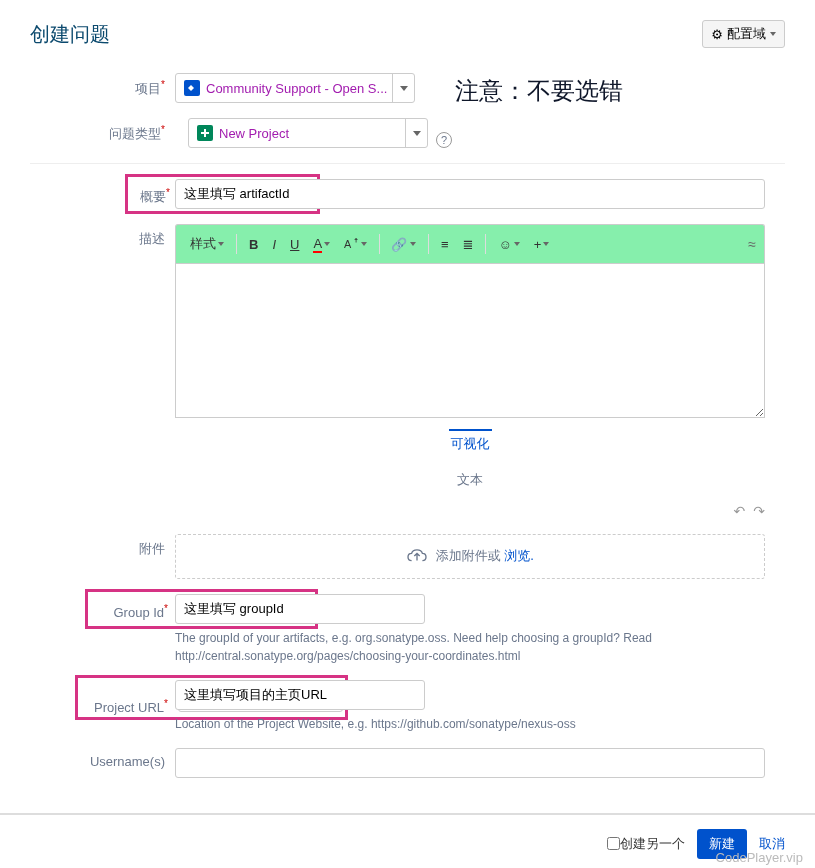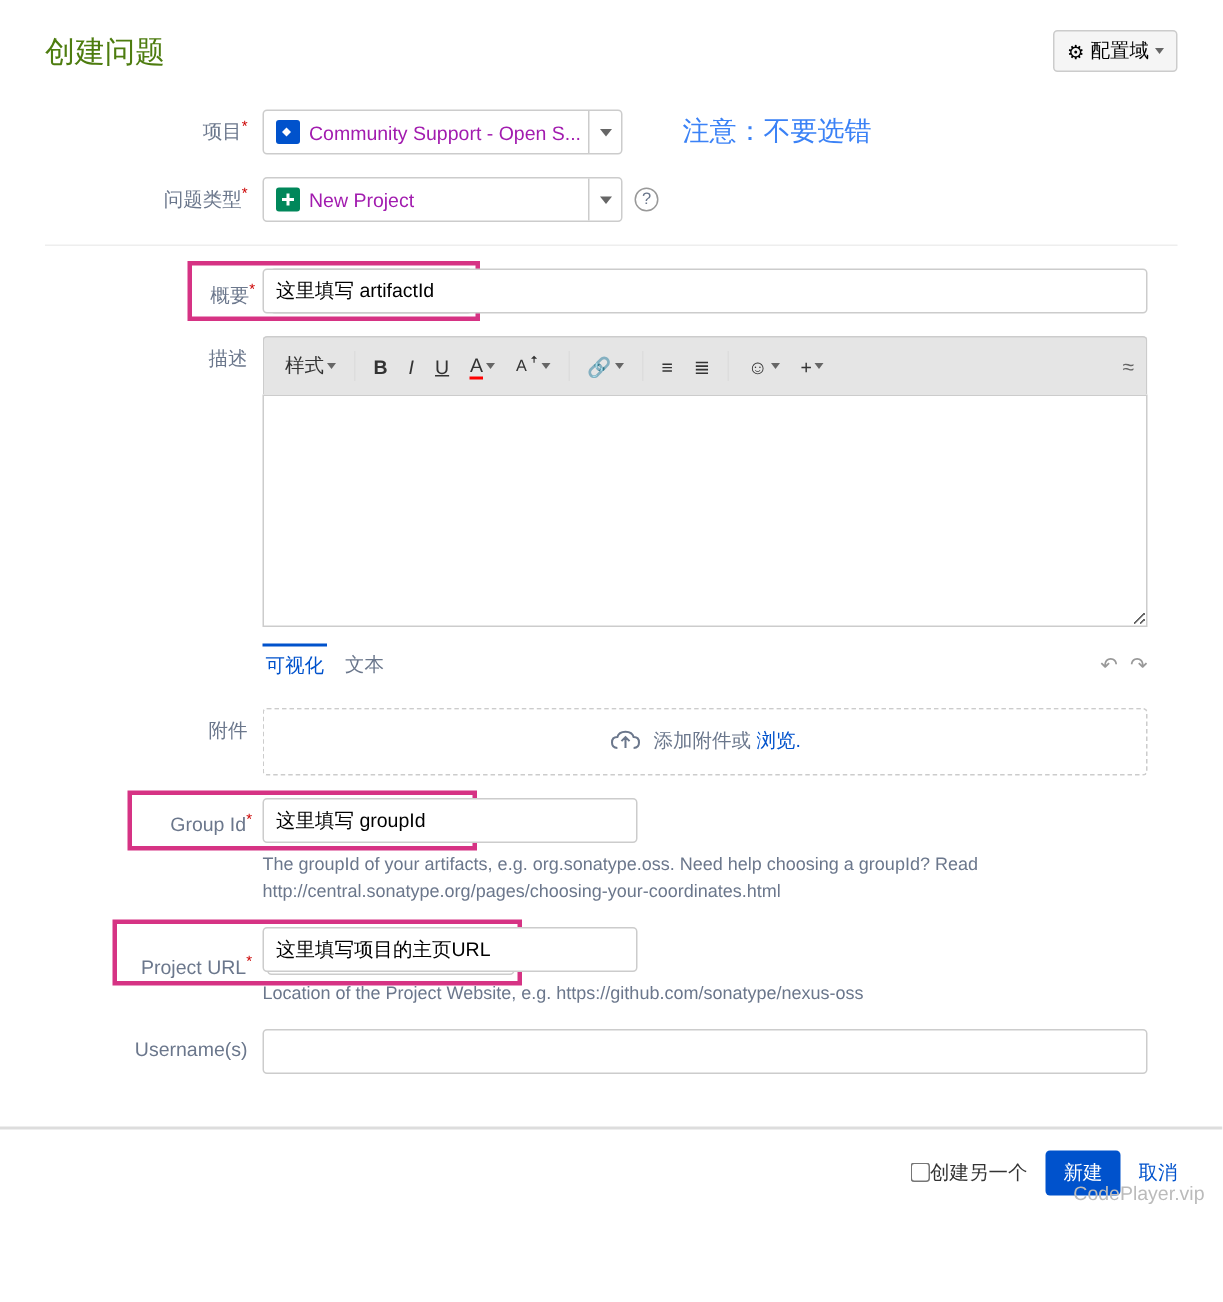--- a/index.html
+++ b/index.html
@@ -1,45 +1,45 @@
 <!DOCTYPE html>
 <html><head>
   <meta charset="utf-8">
   <style>
     * { box-sizing: border-box; margin: 0; padding: 0; }
     body { font-family: -apple-system, Arial, sans-serif; font-size: 14px; color: #333; background: #fff; width: 815px; position: relative; }
     .dialog { padding: 20px 30px; border-bottom: 1px solid #ddd; }
     .dialog-header { display: flex; justify-content: space-between; align-items: center; margin-bottom: 25px; }
-    .dialog-title { font-size: 20px; color: #4d7c0f; font-weight: normal; }
+    .dialog-title { font-size: 20px; color: #0c4a6e; font-weight: normal; }
     .config-btn { display: flex; align-items: center; gap: 4px; background: #f5f5f5; border: 1px solid #ccc; border-radius: 3px; padding: 4px 8px; cursor: pointer; font-size: 13px; }
     .form-row { display: flex; margin-bottom: 15px; align-items: flex-start; }
     .form-label { width: 145px; text-align: right; padding-right: 10px; padding-top: 6px; color: #6b778c; font-size: 13px; }
     .form-label .req { color: #c00; vertical-align: super; font-size: 10px; }
     .form-content { flex: 1; position: relative; }
     .select-field { display: flex; align-items: center; border: 1px solid #ccc; border-radius: 3px; height: 30px; padding: 0 8px; background: #fff; width: 240px; cursor: pointer; position: relative; }
     .select-icon { width: 16px; height: 16px; background: #0052cc; border-radius: 2px; margin-right: 6px; flex-shrink: 0; display: flex; align-items: center; justify-content: center; }
     .select-icon.green { background: #00875a; }
     .select-text { flex: 1; font-size: 13px; color: #a21caf; white-space: nowrap; overflow: hidden; text-overflow: ellipsis; }
     .select-arrow { width: 22px; height: 28px; border-left: 1px solid #ccc; display: flex; align-items: center; justify-content: center; margin-right: -8px; }
     .text-input { border: 1px solid #ccc; border-radius: 3px; height: 30px; padding: 0 8px; font-size: 13px; }
     .text-input.full { width: 590px; }
     .text-input.med { width: 250px; }
-    .editor-toolbar { display: flex; align-items: center; gap: 2px; border: 1px solid #ccc; border-bottom: none; border-radius: 3px 3px 0 0; padding: 6px 8px; background: #e5e5e5; width: 590px; position: relative; }
+    .editor-toolbar { display: flex; align-items: center; gap: 2px; border: 1px solid #ccc; border-bottom: none; border-radius: 3px 3px 0 0; padding: 6px 8px; background: #86efac; width: 590px; position: relative; }
     .tb-btn { padding: 4px 6px; cursor: pointer; border-radius: 3px; font-size: 13px; display: flex; align-items: center; gap: 2px; }
     .tb-sep { width: 1px; height: 20px; background: #ddd; margin: 0 4px; }
     .editor-area { border: 1px solid #ccc; width: 590px; height: 155px; padding: 8px; font-size: 13px; resize: both; }
-    .editor-tabs { display: flex; gap: 10px; margin-top: 8px; width: 590px; align-items: center; }
+    .editor-tabs { display: flex; gap: 10px; margin-top: 8px; width: 590px; align-items: center; flex-direction: column; }
     .editor-tab { padding: 4px 2px; cursor: pointer; font-size: 13px; color: #6b778c; }
     .editor-tab.active { color: #0052cc; border-top: 2px solid #0052cc; }
     .attach-area { border: 1px dashed #ccc; border-radius: 3px; width: 590px; padding: 12px; text-align: center; color: #6b778c; font-size: 13px; }
     .attach-area a { color: #0052cc; text-decoration: none; }
     .help-text { font-size: 12px; color: #6b778c; margin-top: 5px; line-height: 1.5; }
     .help-icon { display: inline-flex; width: 16px; height: 16px; border: 1px solid #999; border-radius: 50%; align-items: center; justify-content: center; margin-left: 8px; font-size: 11px; color: #6b778c; cursor: pointer; }
     .highlight-box { border: 3px solid #d63384; display: inline-block; padding: 2px; margin: -5px; }
-    .annotation { color: #3b82f6; font-size: 18px; position: absolute; }
+    .annotation { color: #0f172a; font-size: 24px; position: absolute; }
     .footer { display: flex; justify-content: flex-end; align-items: center; gap: 12px; padding: 14px 30px; border-top: 1px solid #ddd; }
     .checkbox-label { display: flex; align-items: center; gap: 0; font-size: 13px; color: #333; }
     .btn-primary { background: #0052cc; color: #fff; border: none; padding: 6px 12px; border-radius: 3px; cursor: pointer; font-size: 13px; }
     .btn-link { background: none; border: none; color: #0052cc; cursor: pointer; font-size: 13px; }
     .undo-redo { margin-left: auto; display: flex; gap: 8px; color: #999; }
     .watermark { position: absolute; bottom: 8px; right: 12px; color: #bbb; font-size: 13px; }
     .chevron { display: inline-block; width: 0; height: 0; border-left: 4px solid transparent; border-right: 4px solid transparent; border-top: 5px solid #666; }
     .chevron-sm { border-left: 3px solid transparent; border-right: 3px solid transparent; border-top: 4px solid #666; }
     .gear-icon { font-size: 13px; }
     .collapse-icon { margin-left: auto; color: #666; cursor: pointer; }
@@ -72,21 +72,21 @@
         <span class="select-arrow">
             <span class="chevron"></span>
           </span>
       </div>
       <span class="annotation" style="left:280px; top:2px;">注意：不要选错</span>
     </div>
   </div>
 
   <div class="form-row">
     <div class="form-label"><span>问题类型</span><span class="req">*</span></div>
-    <div class="form-content" style="display:flex;align-items:center;">
+    <div class="form-content" style="display:flex;align-items:flex-end;margin-left:13px;">
       <div class="select-field">
         <span class="select-icon green">
           <svg width="10" height="10" viewBox="0 0 10 10">
               <path d="M5 1 L5 9 M1 5 L9 5" stroke="#fff" stroke-width="2"></path>
             </svg>
         </span>
         <span class="select-text">New Project</span>
         <span class="select-arrow">
             <span class="chevron"></span>
           </span>

